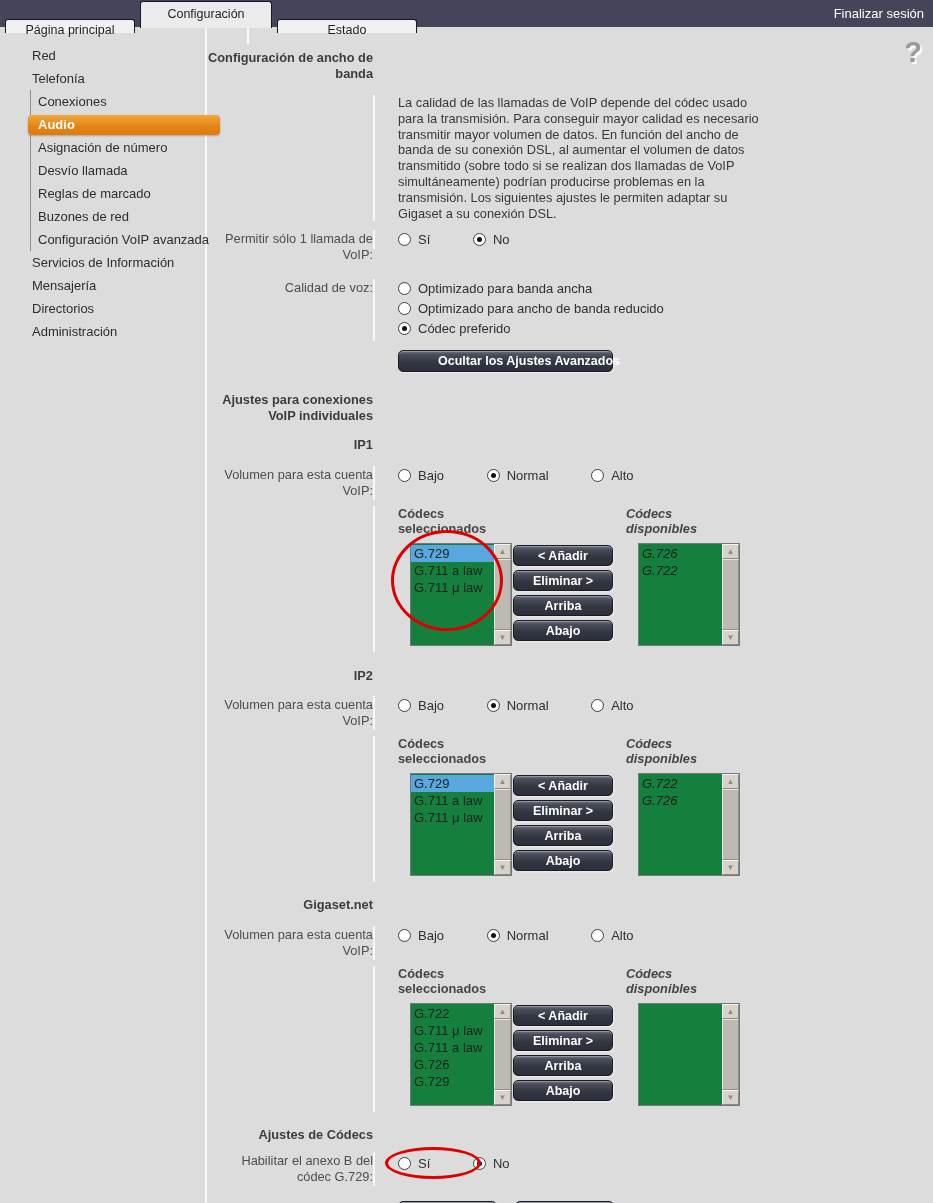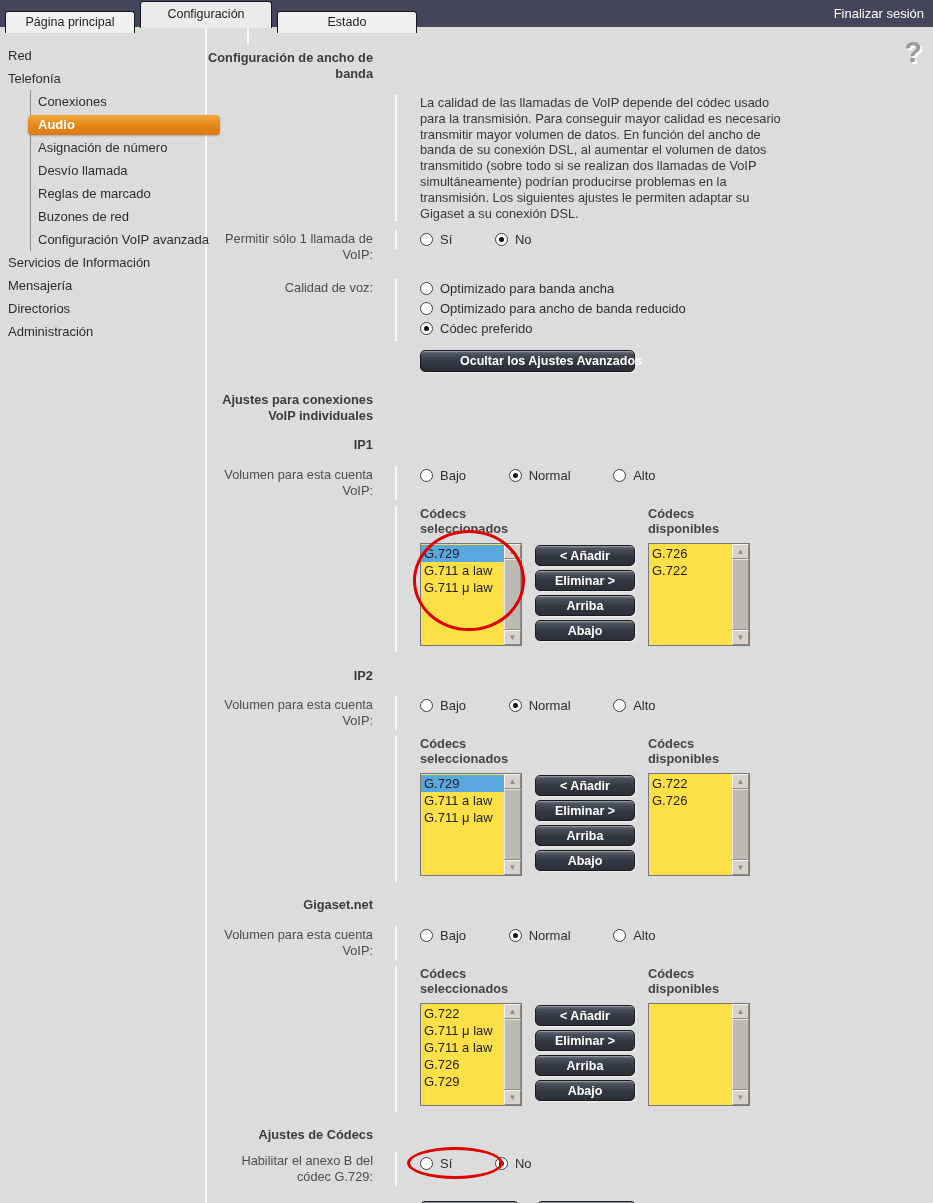--- a/index.html
+++ b/index.html
@@ -5,40 +5,40 @@
   * { box-sizing: border-box; margin: 0; padding: 0; }
   html,body { width:933px; height:1203px; }
   body {
     position:relative; background:#dcdcdc; overflow:hidden;
     font-family:"Liberation Sans", sans-serif; font-size:13px; color:#333;
   }
   
   .topbar { position:absolute; top:0; left:0; right:0; height:27px; background:#44455a; z-index:2; }
   .tab { position:absolute; background:#f0f0f0; border:1px solid #17181d; border-bottom:none;
          border-radius:3px 3px 0 0; text-align:center; font-size:12.5px; color:#1e1e1e; cursor:pointer; }
-  .tab.inactive { top:11px; height:22px; line-height:21px; }
+  .tab.inactive { top:19px; height:14px; line-height:21px; }
   .tab.active { top:1px; height:27px; line-height:25px; background:#ebebeb; }
   .tab1 { left:5px; width:130px; } .tab2 { left:140px; width:132px; } .tab3 { left:277px; width:140px; }
   .logout { position:absolute; top:6px; right:9px; color:#ffffff; font-size:13px; cursor:pointer; z-index:3; }
   .tab-connector { position:absolute; left:247px; top:27px; width:2px; height:17px; background:#fafafa; z-index:1; }
   
   .help { position:absolute; top:36px; right:11px; font-size:29px; font-weight:bold; color:#9a9a9a;
           text-shadow:2px 2px 0 #ffffff; z-index:4; cursor:pointer; }
   
   .v-divider { position:absolute; left:205px; top:27px; width:2px; bottom:0; background:#f8f8f8; z-index:1; }
   .sidebar { position:absolute; left:0; top:27px; width:206px; bottom:0; padding-top:17px; z-index:2; }
-  .side-item { height:23px; line-height:23px; padding-left:8px; color:#2d2d2d; cursor:pointer; white-space:nowrap; }
+  .side-item { height:23px; line-height:23px; padding-left:32px; color:#2d2d2d; cursor:pointer; white-space:nowrap; }
   .sub-group { margin-left:30px; border-left:1px solid #8f8f8f; }
   .sub-item { height:23px; line-height:23px; padding-left:7px; color:#2d2d2d; cursor:pointer; white-space:nowrap; }
   .sub-item.active { height:20px; line-height:20px; margin:2px 0 1px -3px; width:192px; padding-left:10px;
       background:linear-gradient(#f3a63e, #e28414 60%, #dd7b10); color:#fff; font-weight:bold;
       border-radius:4px; position:relative; z-index:3; box-shadow:0 1px 2px rgba(0,0,0,.25); }
   
   .main { position:absolute; left:207px; top:27px; right:0; bottom:0; z-index:2; }
-  .row { display:flex; align-items:flex-start;gap:22px; }
+  .row { display:flex; align-items:flex-start; }
   .lbl { width:166px; flex:none; text-align:right; color:#4e4e4e; font-size:12.8px; line-height:16px; padding-top:1px; }
   .lbl.b { font-weight:bold; color:#3c3c3c; }
   .ctl { flex:1; border-left:2px solid #f8f8f8; padding-left:23px; min-height:16px; }
   .ctl.nodiv { border-left-color:transparent; }
   .para { width:364px; font-size:12.8px; color:#383838; line-height:15.8px; }
   
   .radio-opt { display:inline-flex; align-items:center; margin-right:39px; color:#2f2f2f; font-size:13px; cursor:pointer; }
   .radio { width:13px; height:13px; border:1px solid #3f3f3f; border-radius:50%; background:#fff;
            display:inline-block; position:relative; flex:none; margin-right:7px; }
   .radio.checked::after { content:""; position:absolute; left:3px; top:3px; width:5px; height:5px;
@@ -49,23 +49,23 @@
       border:1px solid #191b22; border-radius:5px; color:#fff; font-weight:bold; font-size:12.5px;
       text-align:center; box-shadow:inset 0 1px 0 rgba(255,255,255,.28), 1px 1px 2px rgba(255,255,255,.55);
       cursor:pointer; white-space:nowrap; }
   .btn-wide { width:215px; height:22px; line-height:21px;padding-left:39px; }
   .btn-codec { width:100px; height:21px; line-height:20px; margin-bottom:4px; display:block; }
   .btn-action { width:99px; height:22px; line-height:21px; margin-right:14px; }
   
   .codec-cols { display:flex; }
   .codec-head { font-weight:bold; color:#454545; font-size:12.8px; line-height:15px; height:30px; margin-bottom:7px; width:110px; }
   .codec-col-sel { width:102px; flex:none; position:relative; }
-  .codec-col-avail { width:124px; flex:none; }
+  .codec-col-avail { width:124px; flex:none;font-style:italic; }
   .codec-btns { flex:none; margin:39px 13px 0 13px; }
-  .listbox { width:102px; height:103px; background:#fde047; border:1px solid #777; display:flex; overflow:hidden; }
+  .listbox { width:102px; height:103px; background:#15803d; border:1px solid #777; display:flex; overflow:hidden;margin-left:12px; }
   .list-items { flex:1; overflow:hidden; padding-top:1px; }
   .list-item { height:17px; line-height:17px; padding-left:3px; font-size:13px; color:#1f1f1f;
                white-space:nowrap; cursor:default; }
   .list-item.hl { background:#58a7de; }
   .list-item:empty { display:none; }
   .scrollbar { width:17px; flex:none; display:flex; flex-direction:column; background:#c9c5c0; }
   .sb-btn { height:15px; flex:none; background:#d7d3cc; border:1px solid;
             border-color:#f6f4f0 #8e8a82 #8e8a82 #f6f4f0; color:#908c84; font-size:8px;
             line-height:13px; text-align:center; cursor:pointer; }
   .sb-thumb { flex:1; background:#bdb9b3; border:1px solid; border-color:#e9e6e1 #938f88 #938f88 #e9e6e1; cursor:pointer; }

